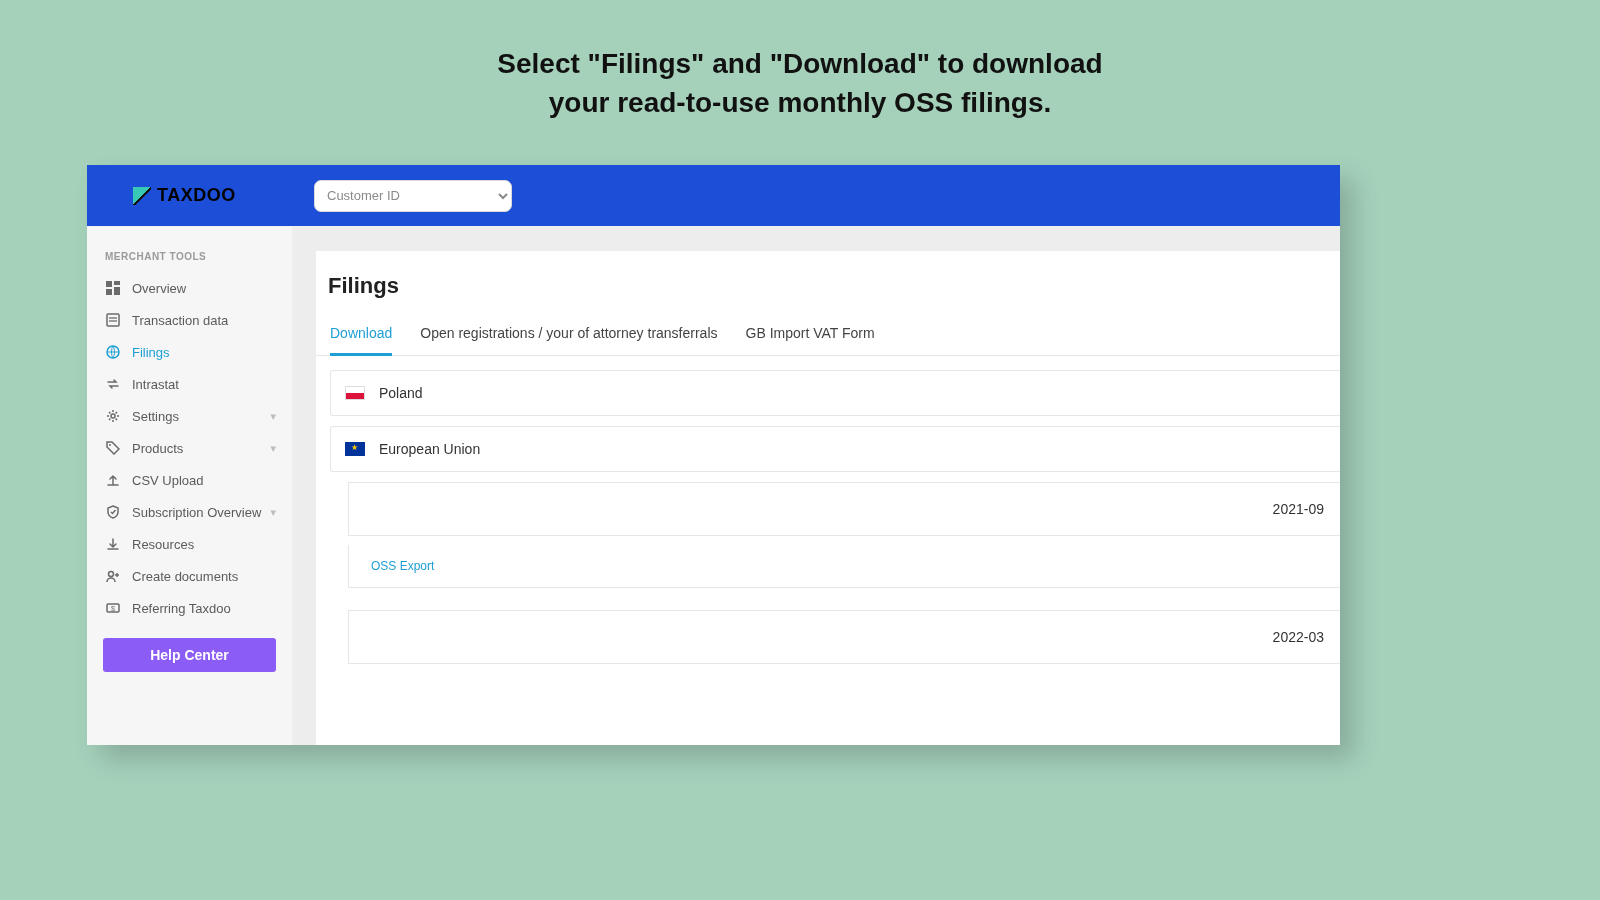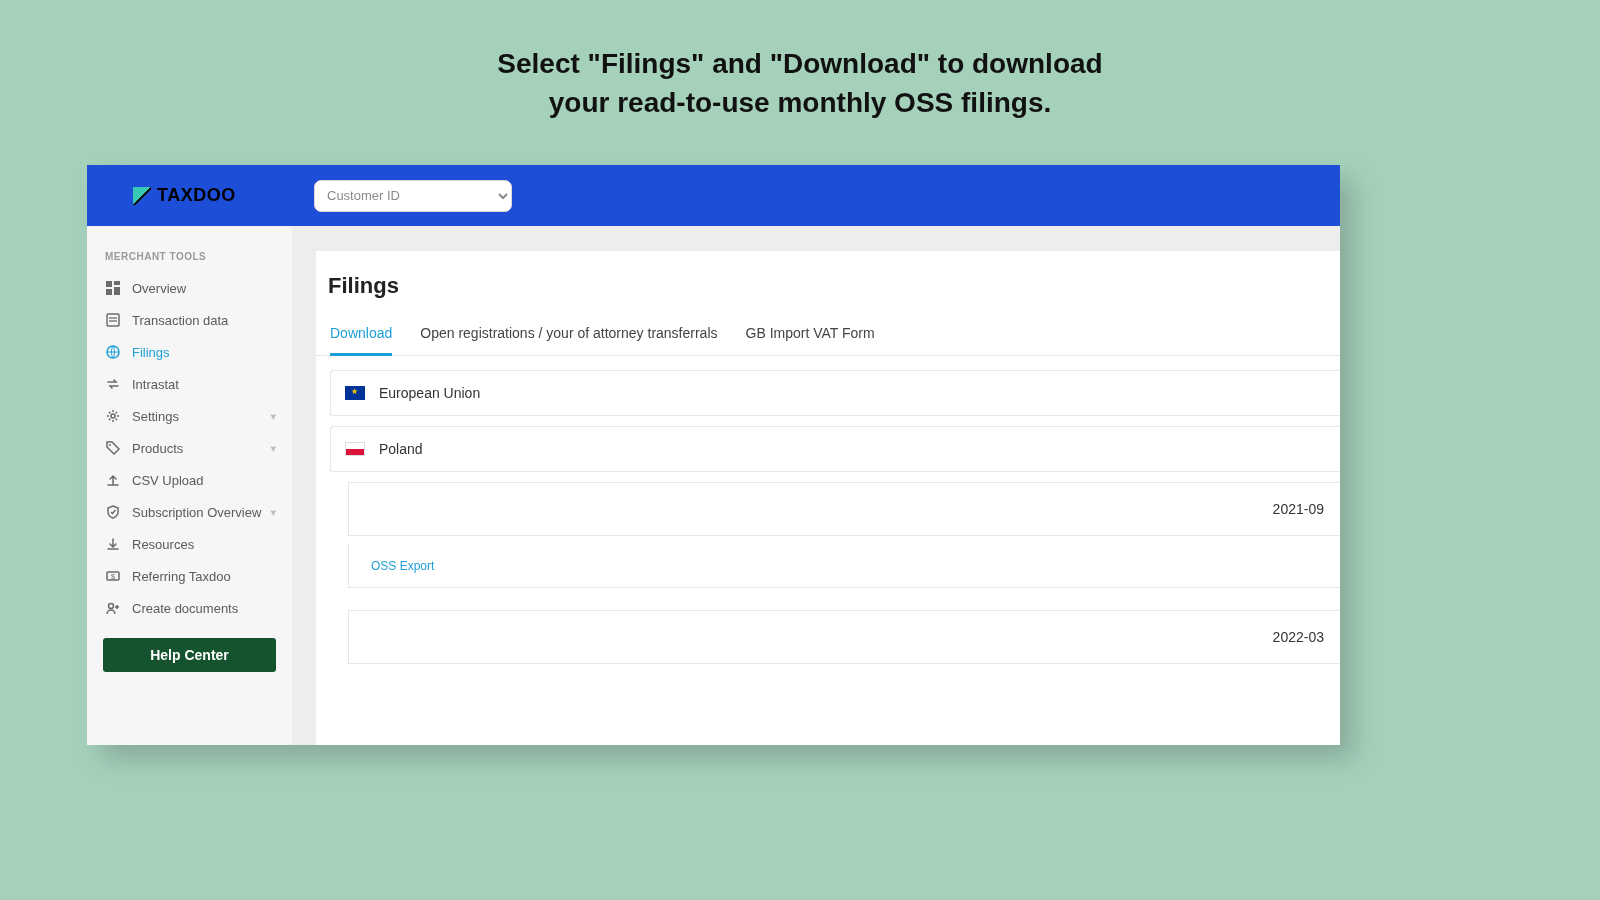--- a/index.html
+++ b/index.html
@@ -94,21 +94,21 @@
     position: relative;
   }
   .nav-item.active { color: #1d9fd6; }
   .nav-icon { width: 16px; height: 16px; flex: 0 0 16px; display:flex; align-items:center; justify-content:center; color:#6b6b6b; }
   .nav-item.active .nav-icon { color:#1d9fd6; }
   .nav-chevron {
     position:absolute; right:6px; color:#bdbdbd; font-size:11px;
   }
   .help-btn {
     margin: 14px 6px 0 6px;
-    background: #14532d;
+    background: #8b5cf6;
     color: #fff;
     font-weight: 600;
     font-size: 14px;
     border: none;
     border-radius: 3px;
     width: calc(100% - 12px);
     height: 34px;
     cursor: pointer;
   }
   .main {
@@ -313,59 +313,59 @@
           <svg width="14" height="14" viewBox="0 0 14 14">
               <path d="M7 2v8M4 7l3 3 3-3M2 12h10" fill="none" stroke="currentColor" stroke-width="1.5" stroke-linecap="round"></path>
             </svg>
         </span>
         <span>Resources</span>
       </div>
 
       <div class="nav-item">
         <span class="nav-icon">
           <svg width="14" height="14" viewBox="0 0 14 14">
+              <circle cx="5" cy="5" r="2.5" fill="none" stroke="currentColor" stroke-width="1.5"></circle>
+              <path d="M1 13c0-2.5 2-4 4-4s4 1.5 4 4M11 4v4M9 6h4" fill="none" stroke="currentColor" stroke-width="1.5"></path>
+            </svg>
+        </span>
+        <span>Create documents</span>
+      </div>
+
+      <div class="nav-item">
+        <span class="nav-icon">
+          <svg width="14" height="14" viewBox="0 0 14 14">
               <rect x="1" y="3" width="12" height="8" rx="1" fill="none" stroke="currentColor" stroke-width="1.5"></rect>
               <text x="7" y="9.5" font-size="7" text-anchor="middle" fill="currentColor">$</text>
             </svg>
         </span>
         <span>Referring Taxdoo</span>
-      </div>
-
-      <div class="nav-item">
-        <span class="nav-icon">
-          <svg width="14" height="14" viewBox="0 0 14 14">
-              <circle cx="5" cy="5" r="2.5" fill="none" stroke="currentColor" stroke-width="1.5"></circle>
-              <path d="M1 13c0-2.5 2-4 4-4s4 1.5 4 4M11 4v4M9 6h4" fill="none" stroke="currentColor" stroke-width="1.5"></path>
-            </svg>
-        </span>
-        <span>Create documents</span>
       </div>
 
       <button class="help-btn">Help Center</button>
     </aside>
 
     <main class="main">
       <div class="main-inner">
         <h1 class="page-title">Filings</h1>
 
         <div class="tabs">
           <div class="tab active">Download</div>
           <div class="tab">Open registrations / your of attorney transferrals</div>
           <div class="tab">GB Import VAT Form</div>
         </div>
 
         <div class="list-area" style="position:relative;">
           <div class="country-row">
+            <span class="flag flag-pl"></span>
+            <span>Poland</span>
+          </div>
+
+          <div class="country-row">
             <span class="flag flag-eu"></span>
             <span>European Union</span>
-          </div>
-
-          <div class="country-row">
-            <span class="flag flag-pl"></span>
-            <span>Poland</span>
           </div>
 
           <div class="period-block">
             <div class="period-row">2021-09</div>
             <div class="export-row">
               <span class="export-link">OSS Export</span>
             </div>
             <div class="period-row">2022-03</div>
           </div>
 

